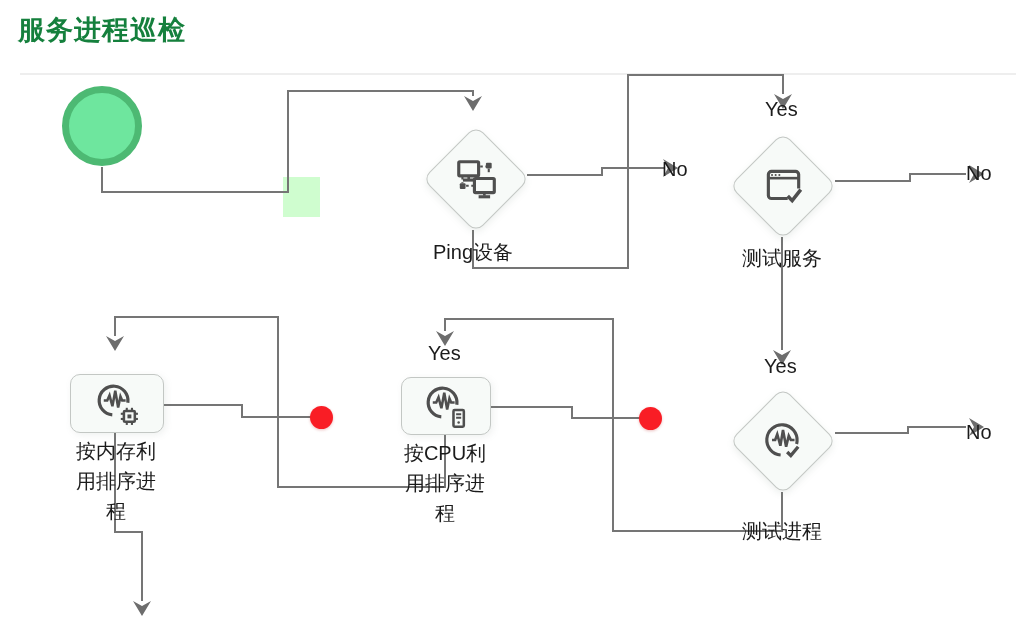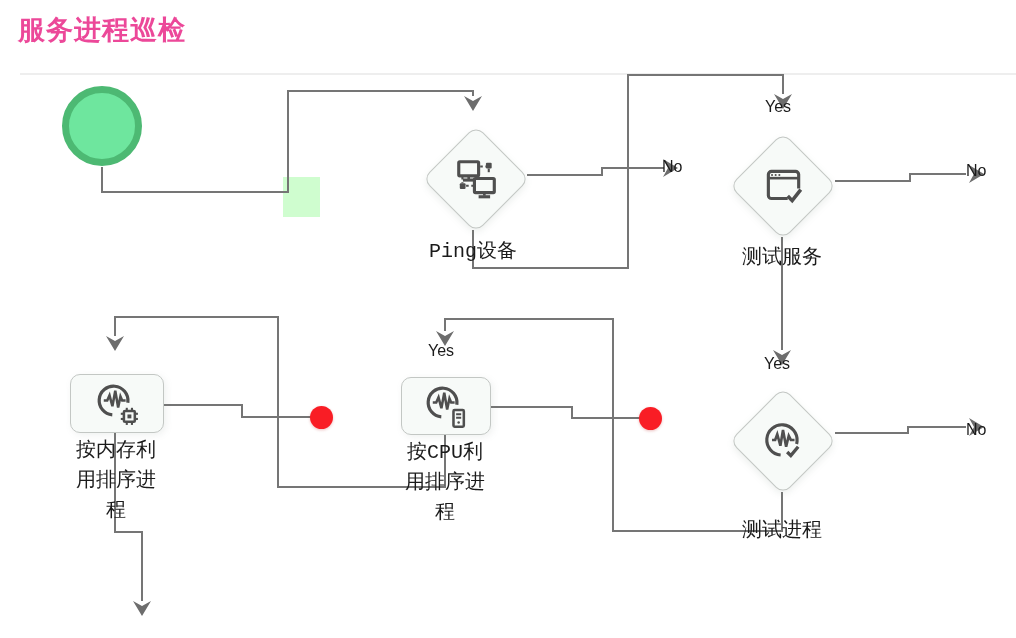--- a/index.html
+++ b/index.html
@@ -2,21 +2,21 @@
 <html><head>
 <meta charset="utf-8">
 <style>
   html,body{margin:0;padding:0;}
   body{
     width:1016px;height:638px;position:relative;background:#ffffff;
     font-family:"Liberation Sans","DejaVu Sans",sans-serif;overflow:hidden;
   }
   .abs{position:absolute;}
   #page-title{
-    left:18px;top:12px;font-size:27px;font-weight:700;color:#ec4899;letter-spacing:1px;
+    left:18px;top:12px;font-size:27px;font-weight:700;color:#15803d;letter-spacing:1px;
   }
   #divider{left:20px;top:73px;width:996px;height:2px;background:#eeeeee;}
   #edge-layer{left:0;top:0;width:1016px;height:638px;}
   .edge{fill:none;stroke:#757575;stroke-width:2;}
   .arrow{fill:#6d6d6d;stroke:none;}
   #start-node{
     left:62px;top:86px;width:66px;height:66px;border-radius:50%;
     background:#6ee69e;border:7px solid #4db973;
   }
   #drop-zone{left:283px;top:177px;width:37px;height:40px;background:#cafdca;opacity:.9;}
@@ -28,23 +28,23 @@
   .diamond .icon-wrap{
     position:absolute;inset:0;transform:rotate(-45deg);
     display:flex;align-items:center;justify-content:center;
   }
   .task{
     background:#f7faf8;border:1.5px solid #c3c7c4;border-radius:10px;
     box-shadow:2px 2px 7px rgba(120,140,130,.12);
     display:flex;align-items:center;justify-content:center;
   }
   .node-label{
-    font-size:20px;color:#1b1b1b;text-align:center;line-height:30px;word-break:break-all;font-family:Liberation Mono, monospace;
+    font-size:20px;color:#1b1b1b;text-align:center;line-height:30px;word-break:break-all;
   }
-  .edge-label{font-size:16px;color:#1b1b1b;}
+  .edge-label{font-size:20px;color:#1b1b1b;}
   .end-node{
     width:23px;height:23px;border-radius:50%;background:#f91d25;
     box-shadow:0 1px 3px rgba(180,0,0,.25);
   }
 </style>
 </head>
 <body>
 
 <div class="abs" id="page-title">服务进程巡检</div>
 <div class="abs" id="divider"></div>

